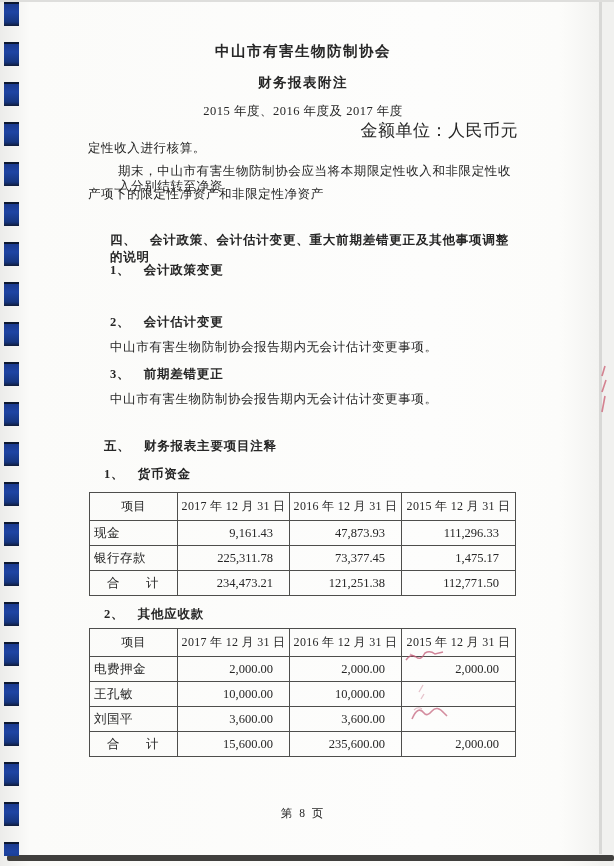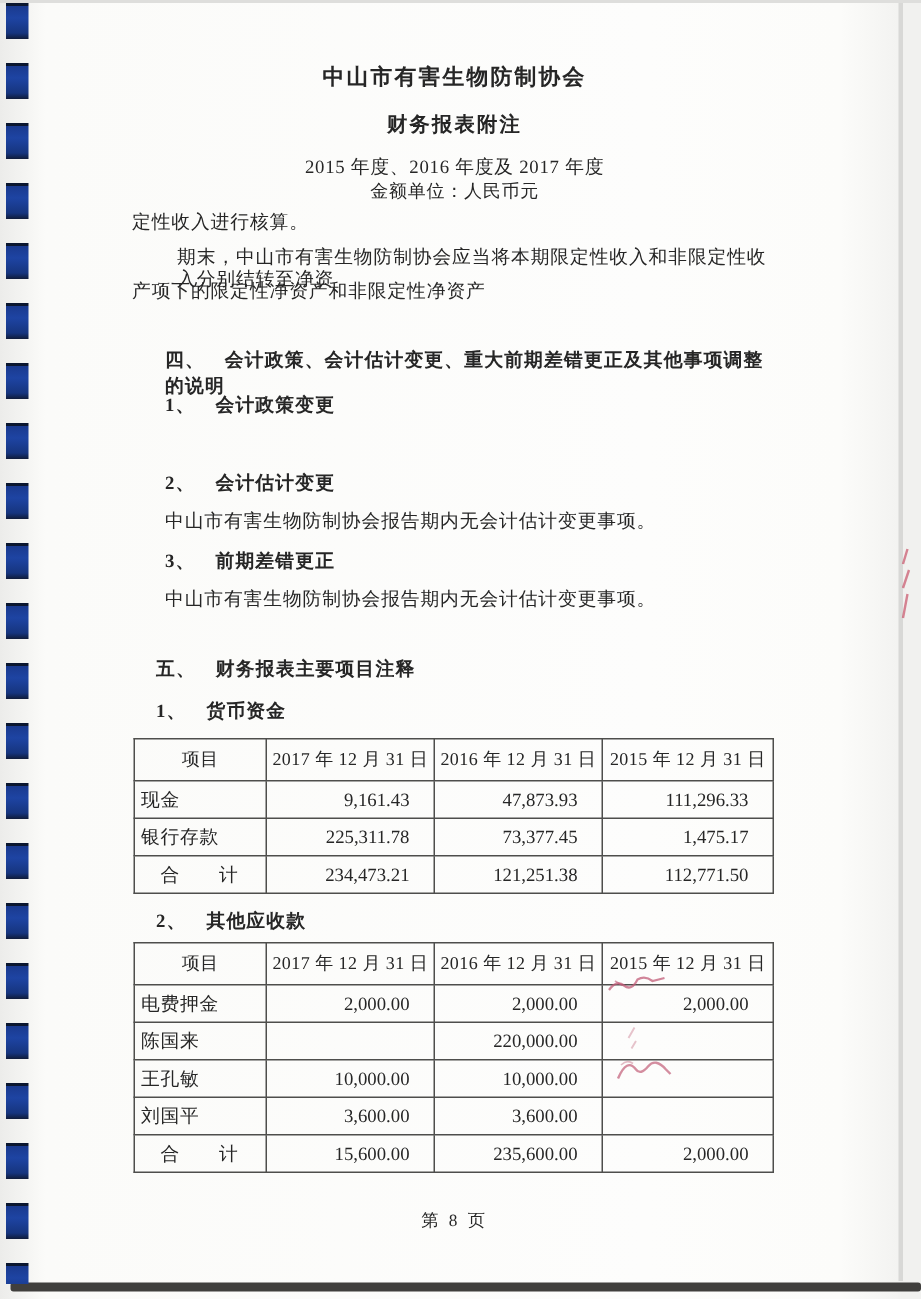--- a/index.html
+++ b/index.html
@@ -22,21 +22,21 @@
       #0b1730 0px,#0b1730 2px,
       #1a3a8e 2px,#1e44a3 10px,
       #16357f 20px,#101c3a 24px,
       rgba(0,0,0,0) 24px,rgba(0,0,0,0) 40px);
   }
   .content{position:absolute;left:88px;top:0;width:430px;height:742px;}
   .abs{position:absolute;}
   .c-title{top:42px;width:100%;text-align:center;font-size:14.5px;font-weight:700;letter-spacing:1.5px;}
   .c-sub{top:74px;width:100%;text-align:center;font-size:13.5px;font-weight:700;letter-spacing:1.5px;}
   .c-period{top:103px;width:100%;text-align:center;font-size:12.5px;letter-spacing:.5px;}
-  .c-currency{top:119px;width:100%;text-align:center;font-size:12px;letter-spacing:.5px;}
+  .c-currency{top:119px;width:100%;text-align:right;font-size:17px;letter-spacing:.5px;}
   .c-p{font-size:12.5px;letter-spacing:.6px;line-height:15px;}
   .p1{top:141px;left:0;}
   .p2a{top:164px;left:30px;}
   .p2b{top:187px;left:0;}
   .c-h{font-size:12.5px;font-weight:700;letter-spacing:.8px;}
   .sec4{top:232px;left:22px;}
   .i1h{top:262px;left:22px;}
   .i1t{top:288px;left:22px;}
   .i2h{top:314px;left:22px;}
   .i2t{top:340px;left:22px;}
@@ -137,26 +137,20 @@
       <th>2016 年 12 月 31 日</th>
       <th>2015 年 12 月 31 日</th>
     </tr>
     <tr>
       <td class="lbl">电费押金</td>
       <td class="num">2,000.00</td>
       <td class="num">2,000.00</td>
       <td class="num">2,000.00</td>
     </tr>
     <tr>
-      <td class="lbl">陈国来</td>
-      <td class="num"></td>
-      <td class="num">220,000.00</td>
-      <td class="num"></td>
-    </tr>
-    <tr>
       <td class="lbl">王孔敏</td>
       <td class="num">10,000.00</td>
       <td class="num">10,000.00</td>
       <td class="num"></td>
     </tr>
     <tr>
       <td class="lbl">刘国平</td>
       <td class="num">3,600.00</td>
       <td class="num">3,600.00</td>
       <td class="num"></td>

